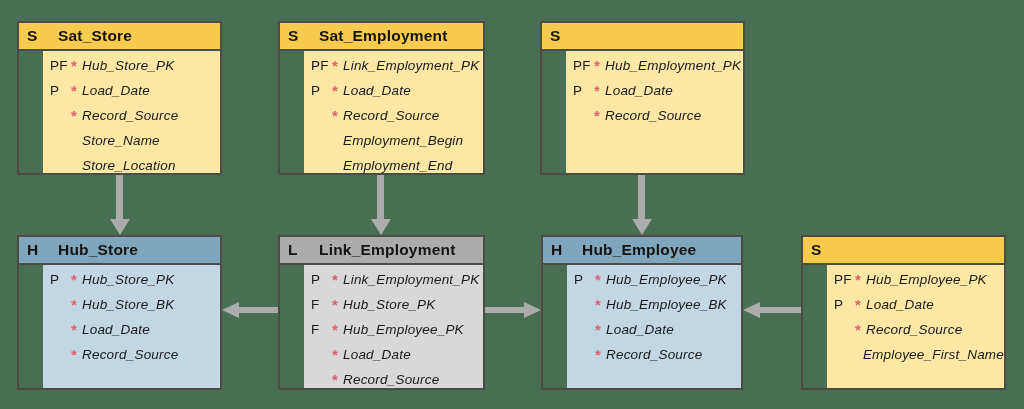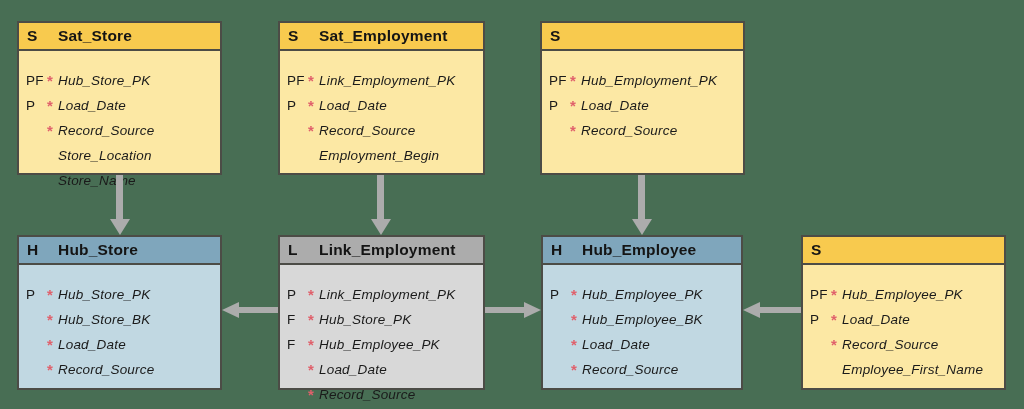--- a/index.html
+++ b/index.html
@@ -14,21 +14,21 @@
     border:2px solid #4c4c46;
   }
   .thead {
     display:flex; align-items:center; height:26px;
     border-bottom:2px solid #4c4c46;
     font-weight:bold; font-size:15.5px; color:#141414;
     letter-spacing:0.2px;
   }
   .prefix { margin-left:8px; width:31px; }
   .title  { flex:1; white-space:nowrap; }
-  .tbody  { box-sizing:border-box; height:calc(100% - 28px); padding-top:17px; }
+  .tbody  { box-sizing:border-box; height:calc(100% - 28px); padding-top:2px;margin-left:24px; }
   .row    { display:flex; align-items:center; height:25px; font-size:13.5px; color:#1a1a1a; letter-spacing:0.2px; }
   .key    { margin-left:7px; width:21px; }
   .req    { width:11px; font-size:15px; font-weight:bold; color:#e0606b; }
   .fname  { white-space:nowrap;font-style:italic; }
 
   .sat  .thead { background:#f8ca4e; }
   .sat  .tbody { background:#fce8a4; }
   .hub  .thead { background:#7fa6bc; }
   .hub  .tbody { background:#c1d8e2; }
   .link .thead { background:#acacac; }
@@ -72,27 +72,27 @@
           <span class="fname">Load_Date</span>
         </div>
       <div class="row">
           <span class="key"></span>
           <span class="req">*</span>
           <span class="fname">Record_Source</span>
         </div>
       <div class="row">
           <span class="key"></span>
           <span class="req"></span>
+          <span class="fname">Store_Name</span>
+        </div>
+      <div class="row">
+          <span class="key"></span>
+          <span class="req"></span>
           <span class="fname">Store_Location</span>
         </div>
-      <div class="row">
-          <span class="key"></span>
-          <span class="req"></span>
-          <span class="fname">Store_Name</span>
-        </div>
     </div>
   </div>
 
   <div class="tbl sat" style="left:278px;top:21px;width:207px;height:154px;">
     <div class="thead">
       <span class="prefix">S</span>
       <span class="title">Sat_Employment</span>
     </div>
     <div class="tbody">
       <div class="row">
@@ -107,20 +107,25 @@
         </div>
       <div class="row">
           <span class="key"></span>
           <span class="req">*</span>
           <span class="fname">Record_Source</span>
         </div>
       <div class="row">
           <span class="key"></span>
           <span class="req"></span>
           <span class="fname">Employment_Begin</span>
+        </div>
+      <div class="row">
+          <span class="key"></span>
+          <span class="req"></span>
+          <span class="fname">Employment_End</span>
         </div>
     </div>
   </div>
 
   <div class="tbl sat" style="left:540px;top:21px;width:205px;height:154px;">
     <div class="thead">
       <span class="prefix">S</span>
     </div>
     <div class="tbody">
       <div class="row">

